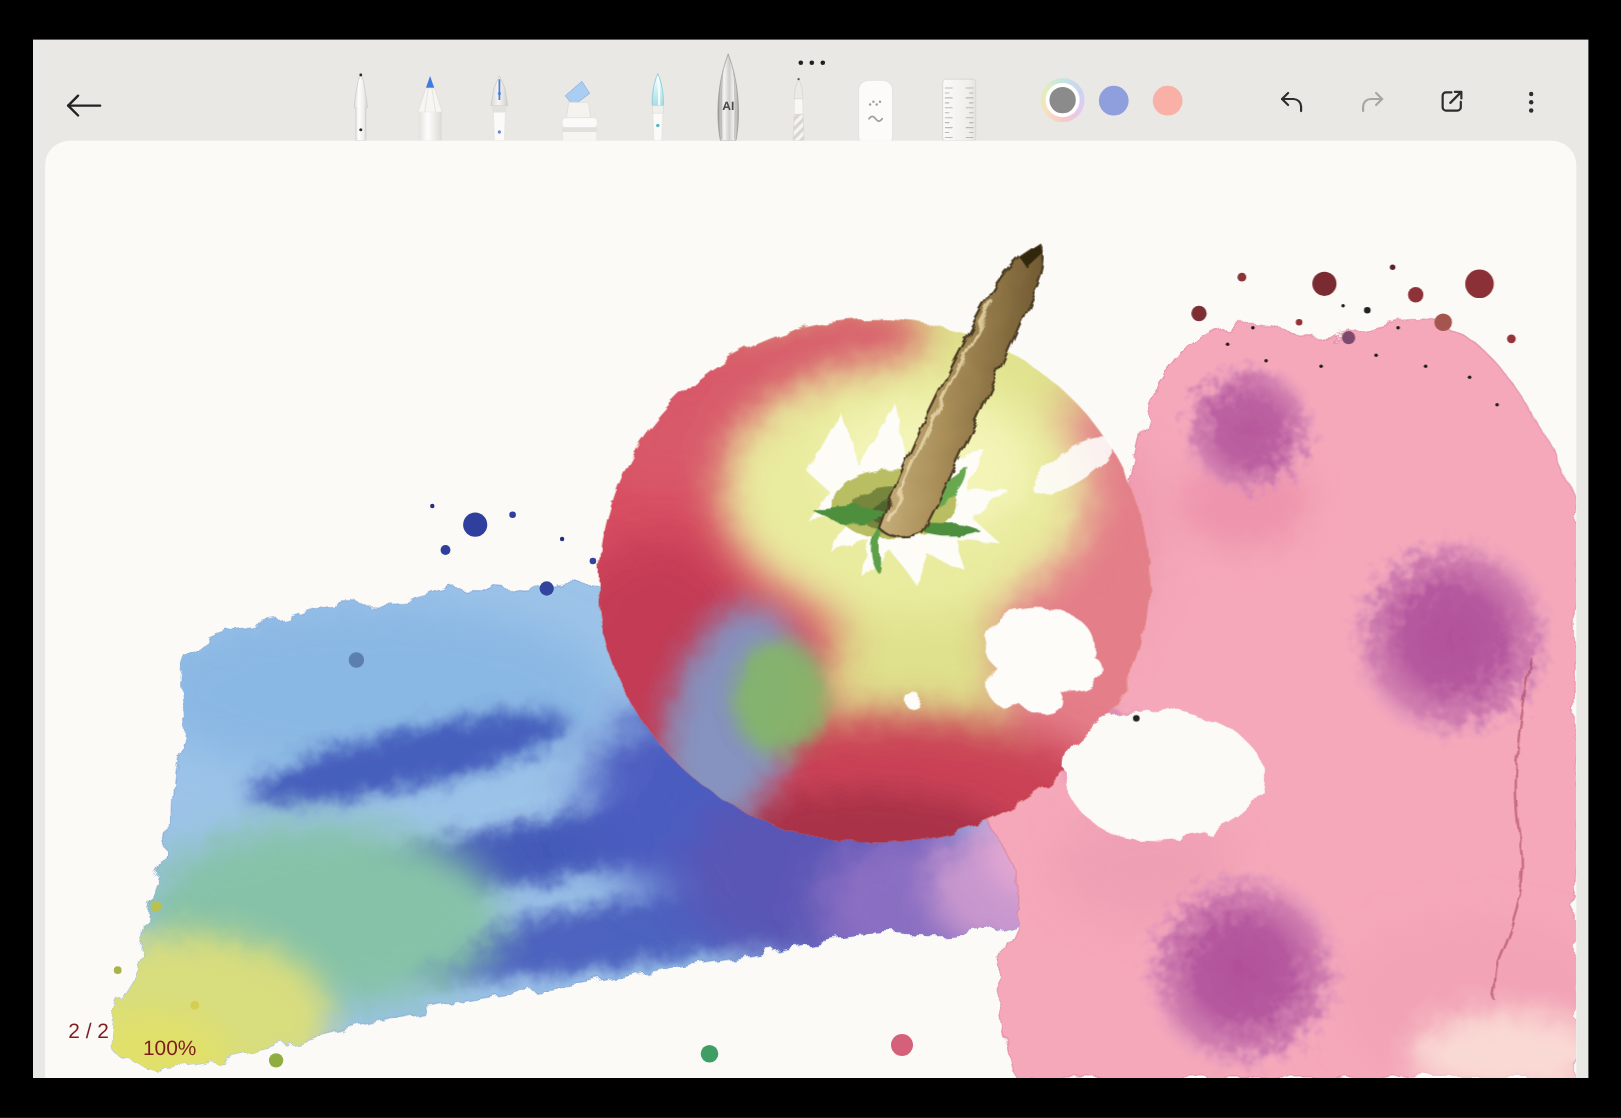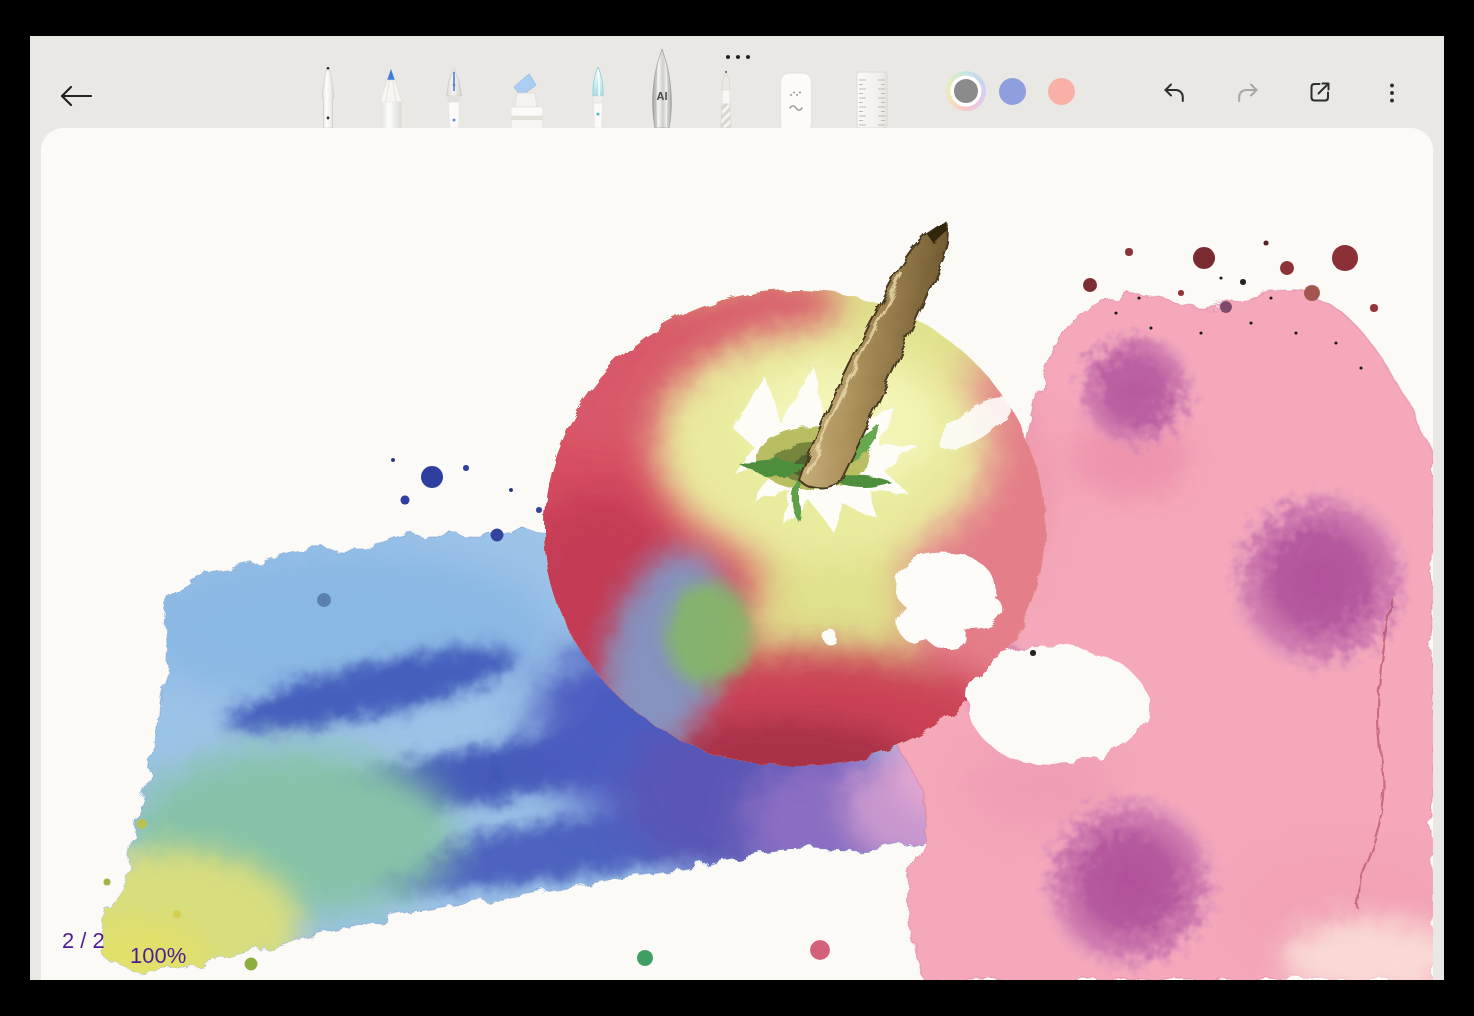--- a/index.html
+++ b/index.html
@@ -18,22 +18,22 @@
      background:conic-gradient(from 180deg,#f6c9c9,#f6e3bd,#e2edbe,#c5e6e2,#c9d4f2,#e4c9ee,#f6c9c9);
      display:flex;align-items:center;justify-content:center;}
   .swatch.picker .core{width:24px;height:24px;border-radius:50%;background:#8b8b8b;
      box-shadow:0 0 0 3.5px #ffffff;}
   .swatch.c2{left:969px;top:42px;width:27px;height:27px;background:#8f9edd;}
   .swatch.c3{left:1018px;top:42px;width:27px;height:27px;background:#f9b0a7;}
   
   .canvas{position:absolute;left:11px;top:92px;width:1392px;height:852px;background:#fcfaf7;
           border-radius:22px 22px 0 0;overflow:hidden;}
   .canvas svg.art{position:absolute;left:0;top:0;width:1392px;height:852px;}
-  .status{position:absolute;left:0;top:800px;width:300px;height:26px;color:#4c1d95;
-          font-size:22px;text-decoration:underline;}
+  .status{position:absolute;left:0;top:800px;width:300px;height:26px;color:#7f1d1d;
+          font-size:19px;text-decoration:underline;}
   .status .pg{position:absolute;left:21px;top:0;}
   .status .zm{position:absolute;left:89px;top:15px;}
 </style>
 </head>
 <body>
 
 <div class="stage">
 <div class="app">
 
   <button class="iconbtn" style="left:24px;top:38px;">

